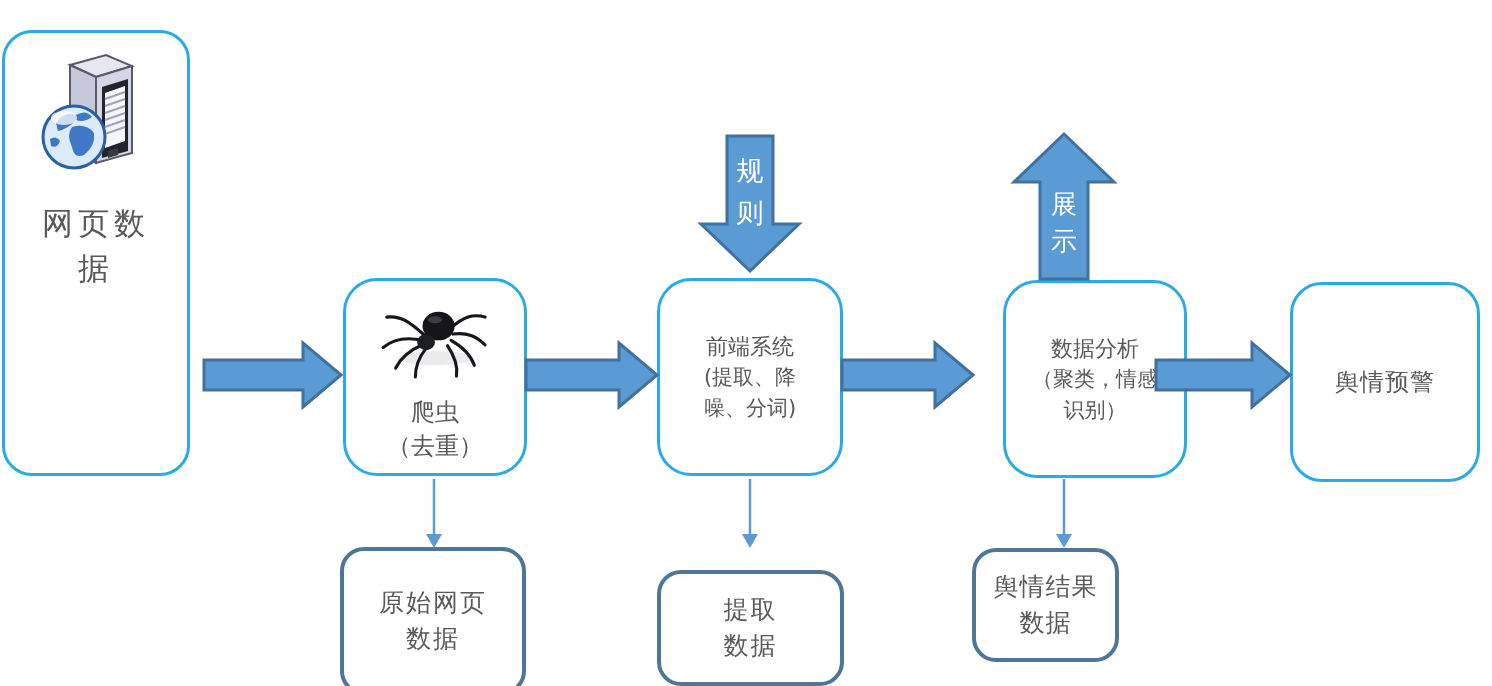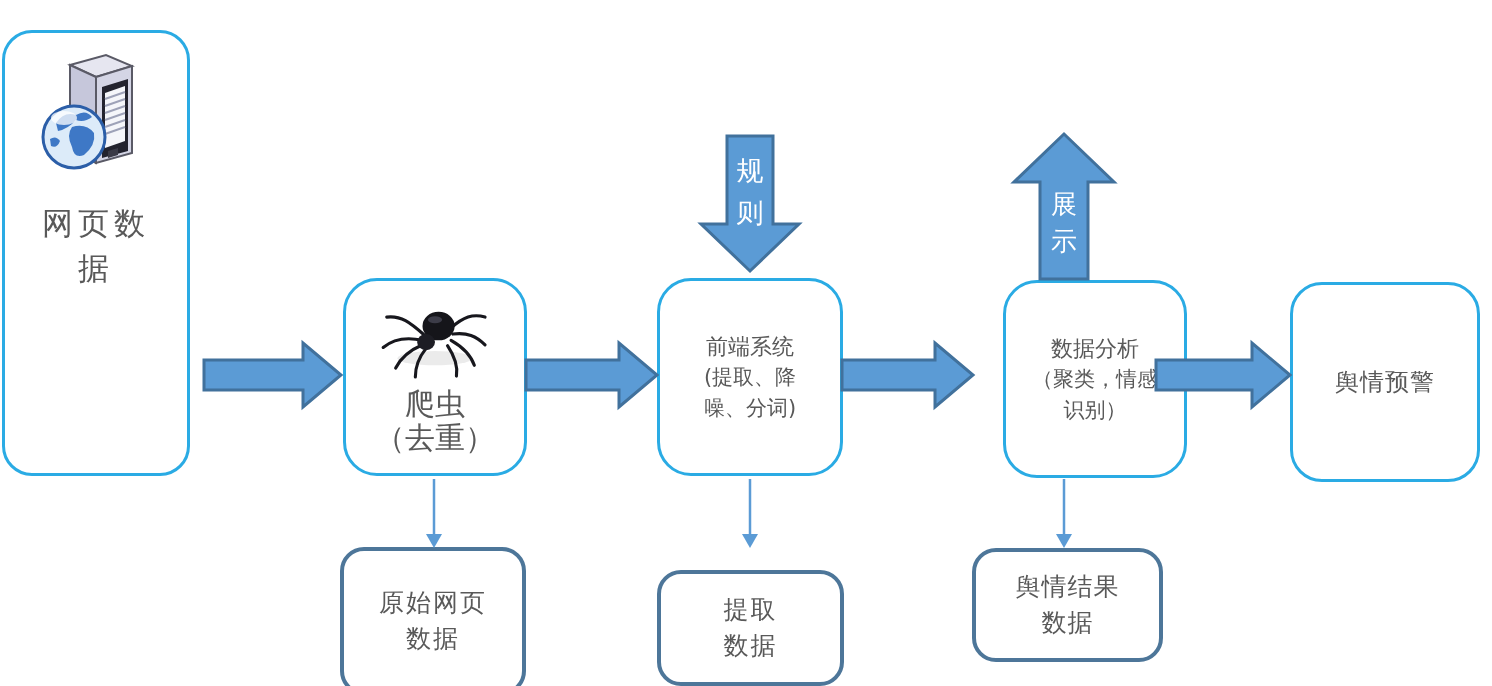--- a/index.html
+++ b/index.html
@@ -84,21 +84,21 @@
           <path d="M88 30 C102 18 112 14 126 18"></path>
           <path d="M90 37 C106 35 116 39 126 49"></path>
           <path d="M88 44 C102 52 110 60 114 72"></path>
           <path d="M84 50 C92 62 96 72 94 84"></path>
         </g>
         <ellipse cx="74" cy="28" rx="18" ry="16" fill="#15151a"></ellipse>
         <ellipse cx="70" cy="21" rx="8" ry="4" fill="#3c3c48"></ellipse>
         <ellipse cx="60" cy="46" rx="10" ry="9" fill="#1d1d24"></ellipse>
       </svg>
     </span>
-    <div style="margin-top:2px;font-size:30px;line-height:34px;">
+    <div style="margin-top:10px;font-size:24px;line-height:34px;">
       <div class="ln">爬虫</div>
       <div class="ln">（去重）</div>
     </div>
   </div>
 
   <div class="node light" style="left:657px;top:278px;width:186px;height:198px;border-radius:34px;">
     <div style="font-size:21px;line-height:31px;">
       <div class="ln" style="font-size:22px;">前端系统</div>
       <div class="ln">(提取、降</div>
       <div class="ln">噪、分词)</div>
@@ -124,21 +124,21 @@
     </div>
   </div>
 
   <div class="node dark" style="left:657px;top:547px;width:187px;height:116px;border-radius:24px;margin-top:23px;">
     <div style="font-size:25px;line-height:36px;letter-spacing:2px;">
       <div class="ln">提取</div>
       <div class="ln">数据</div>
     </div>
   </div>
 
-  <div class="node dark" style="left:972px;top:548px;width:191px;height:114px;border-radius:24px;">
+  <div class="node dark" style="left:972px;top:548px;width:147px;height:114px;border-radius:24px;">
     <div style="font-size:25px;line-height:36px;letter-spacing:1px;">
       <div class="ln">舆情结果</div>
       <div class="ln">数据</div>
     </div>
   </div>
 
   <svg class="arrow-layer" width="1492" height="686" viewBox="0 0 1492 686">
     <g fill="#5b9bd5" stroke="#41719c" stroke-width="3" stroke-linejoin="miter">
       <path d="M204 360 H303 V343 L341 375 L303 407 V390 H204 Z"></path>
       <path d="M526 360 H619 V343 L657 375 L619 407 V390 H526 Z"></path>

